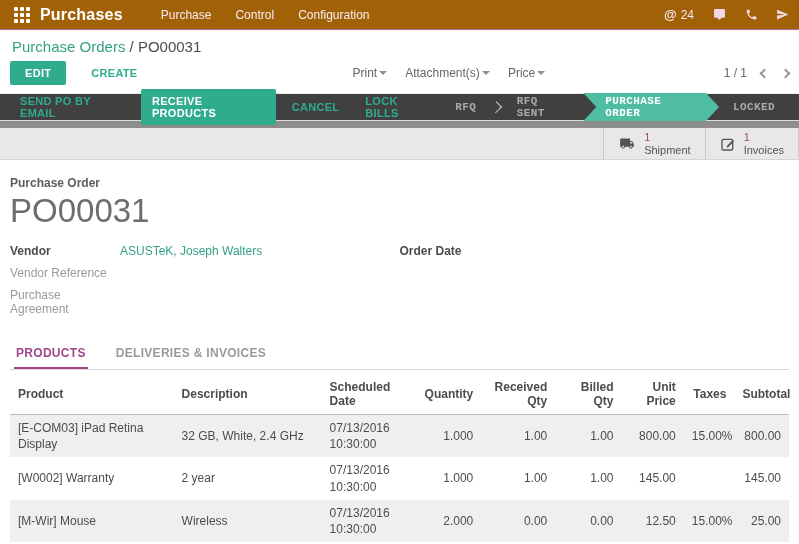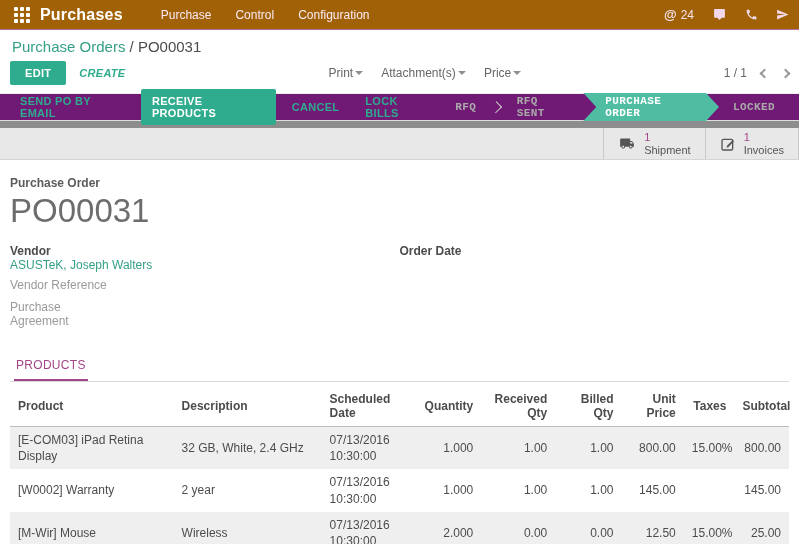--- a/index.html
+++ b/index.html
@@ -26,32 +26,32 @@
     border-top:4px solid currentColor; display:inline-block; }
 
   
   .control-panel { padding:6px 10px 0; background:#fff; }
   .breadcrumb { font-size:15px; padding:2px 2px 6px; color:#4c4c4c; }
   .breadcrumb .bc-link { color:#35a086; cursor:pointer; text-decoration:none; }
   .cp-row { display:flex; align-items:center; padding-bottom:8px; }
   .btn { display:inline-block; font-size:11px; font-weight:bold; letter-spacing:.3px;
     border:1px solid transparent; cursor:pointer; }
   .btn-primary { background:#2fab8d; color:#fff; padding:5px 14px; border-radius:2px; }
-  .btn-link-teal { color:#2fab8d; background:none; padding:5px 12px;font-style:italic; }
+  .btn-link-teal { color:#2fab8d; background:none; padding:5px 24px; }
   .cp-center { display:flex; gap:18px; margin-left:190px; color:#666; }
   .dd { display:flex; align-items:center; gap:2px; cursor:pointer; font-size:12px; }
   .dd .caret { color:#8f8f8f; }
   .pager { margin-left:auto; display:flex; align-items:center; gap:14px; color:#666; }
   .chev { width:7px; height:7px; border-top:2px solid #9a9a9a; display:inline-block; cursor:pointer; }
   .chev-left  { border-left:2px solid #9a9a9a; transform:rotate(-45deg); }
   .chev-right { border-right:2px solid #9a9a9a; transform:rotate(45deg); }
 
   
   .statusbar { display:flex; align-items:center; padding:0 10px; height:28px;
-    border-top:1px solid #eee; border-bottom:1px solid #ddd; background:#701a75; }
+    border-top:1px solid #eee; border-bottom:1px solid #ddd; background:#404040; }
   .sb-buttons { display:flex; align-items:center; gap:6px; }
   .sb-btn { font-size:11px; font-weight:bold; letter-spacing:.3px; color:#2fab8d;
     padding:5px 10px; cursor:pointer; }
   .sb-btn.filled { background:#2fab8d; color:#fff; border-radius:2px; padding:6px 11px; }
   .sb-status { margin-left:auto; display:flex; align-items:center; height:28px;font-family:Liberation Mono, monospace; }
   .st { font-size:11px; font-weight:bold; letter-spacing:.4px; color:#aaa; padding:0 14px;
     display:flex; align-items:center; height:28px; cursor:pointer; }
   .st-sep { width:9px; height:9px; border-top:1px solid #ccc; border-right:1px solid #ccc;
     transform:rotate(45deg); margin:0 2px; }
   .st.active { background:#4ebda2; color:#fff; padding:0 22px;
@@ -67,30 +67,30 @@
   .stat-txt { display:flex; flex-direction:column; line-height:1.15; }
   .stat-count { color:#a24689; font-size:11px; }
   .stat-label { color:#555; font-size:11px; }
 
   
   .sheet { padding:16px 10px 0; background:#fff; }
   .type-label { font-size:12px; font-weight:bold; color:#5c5c5c; margin-bottom:2px; }
   .record-title { font-size:33px; color:#6d6d6d; font-weight:normal; line-height:1.15; }
   .field-group { display:flex; margin-top:14px; }
   .fg-col { width:50%; }
-  .field-row { display:flex; margin-bottom:6px; min-height:16px;flex-direction:column; }
+  .field-row { display:flex; margin-bottom:6px; min-height:16px; }
   .f-label { width:110px; font-weight:bold; color:#4c4c4c; }
   .f-label.muted { font-weight:normal; color:#9a9a9a; }
   .fg-col.right .f-label { width:105px; }
   .f-value { color:#4c4c4c; }
   .f-value.link { color:#35a086; cursor:pointer; }
 
   
   .tabs { display:flex; gap:26px; margin-top:18px; border-bottom:1px solid #d9d9d9; padding:0 4px; }
-  .tab { font-size:12px; font-weight:normal; letter-spacing:.3px; color:#9a9a9a;
+  .tab { font-size:12px; font-weight:bold; letter-spacing:.3px; color:#9a9a9a;
     padding:6px 2px 7px; cursor:pointer; border-bottom:2px solid transparent; }
   .tab.active { color:#a24689; border-bottom-color:#a24689; }
 
   
   table.lines { width:100%; border-collapse:collapse; table-layout:fixed; margin-top:2px; }
   table.lines th { font-weight:bold; color:#4c4c4c; text-align:left; padding:8px 8px 6px;
     border-bottom:1px solid #bdbdbd; font-size:12px; }
   table.lines th.num, table.lines td.num { text-align:right; }
   table.lines td { padding:5px 8px; color:#4c4c4c; vertical-align:middle; font-size:12px;
     line-height:1.35; }
@@ -233,20 +233,21 @@
     </div>
     <div class="fg-col right">
       <div class="field-row">
         <span class="f-label">Order Date</span>
       </div>
     </div>
   </div>
 
   <div class="tabs">
     <span class="tab active">PRODUCTS</span>
+    <span class="tab">DELIVERIES &amp; INVOICES</span>
   </div>
 
   <table class="lines">
     <colgroup>
       <col style="width:21%">
         <col style="width:19%">
         <col style="width:12%">
       <col style="width:8.5%">
         <col style="width:9.5%">
         <col style="width:8.5%">

